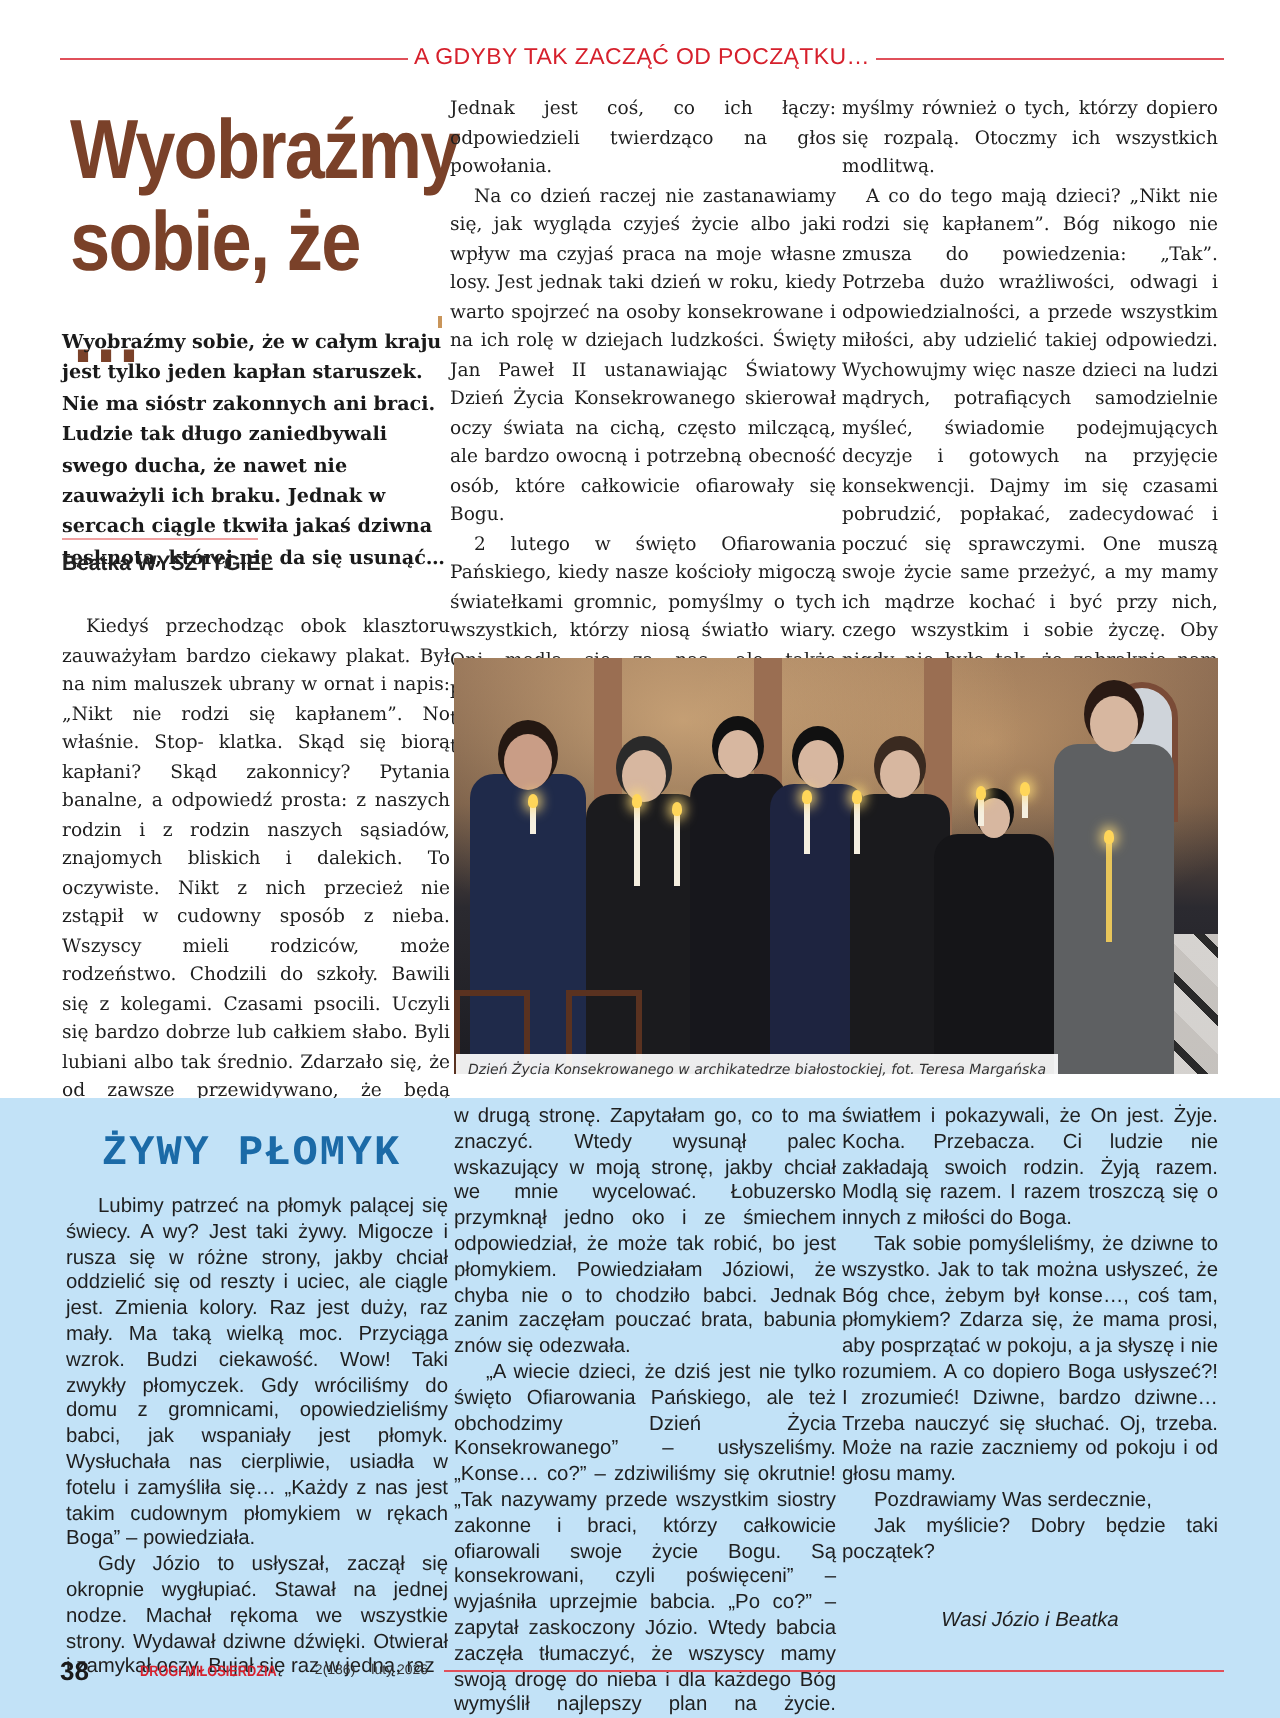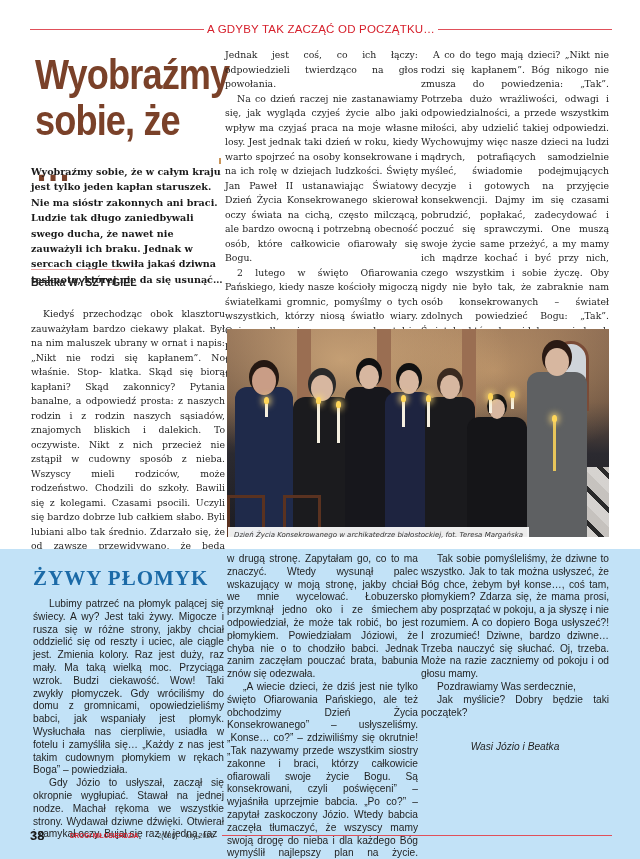--- a/index.html
+++ b/index.html
@@ -36,21 +36,21 @@
   .photo .window { position: absolute; right: 20px; top: 12px; width: 36px; height: 70px; border-radius: 18px 18px 0 0; background: #cfd4da; border: 3px solid #7a4b37; }
   .photo .pillar { position: absolute; top: 0; width: 14px; height: 120px; background: #9a6e52; }
   .person { position: absolute; bottom: 0; border-radius: 12px 12px 0 0; }
   .person .head { position: absolute; left: 50%; transform: translateX(-50%); border-radius: 50%; background: #d7b7a0; }
   .candle { position: absolute; width: 3px; background: #f5efe0; }
   .candle::before { content: ""; position: absolute; top: -6px; left: -1px; width: 5px; height: 7px; border-radius: 50% 50% 40% 40%; background: #ffd659; box-shadow: 0 0 6px 2px rgba(255,220,120,0.8); }
   .chair { position: absolute; bottom: 0; width: 38px; height: 42px; border: 3px solid #5a3220; border-bottom: none; }
   .caption { position: absolute; left: 228px; top: 527px; height: 16px; padding: 0 6px; background: rgba(255,255,255,0.92); font-family: "DejaVu Sans", sans-serif; font-style: italic; font-size: 7px; line-height: 16px; color: #333; white-space: nowrap; }
 
   .kids { position: absolute; left: 0; top: 549px; width: 640px; height: 310px; background: #c2e2f7; }
-  .kids-title { position: absolute; left: 33px; top: 566px; font-family: Liberation Serif, serif; font-size: 21px; color: #1b6aa7; letter-spacing: 1px; }
+  .kids-title { position: absolute; left: 51px; top: 566px; font-family: Liberation Mono, monospace; font-size: 21px; color: #1b6aa7; letter-spacing: 1px; }
   .kids-col { position: absolute; font-family: "Liberation Sans", sans-serif; font-size: 10.2px; line-height: 12.8px; color: #1f1f1f; text-align: justify; }
   .kids-col p { text-indent: 16px; }
   .kids-col p.noindent { text-indent: 0; }
   .k1 { left: 33px; top: 598px; width: 191px; }
   .k2 { left: 227px; top: 553px; width: 191px; }
   .k3 { left: 421px; top: 553px; width: 188px; }
   .signature { font-style: italic; text-align: center; text-indent: 0 !important; }
   .sig-gap { height: 22px; }
 
   .footer { position: absolute; left: 30px; top: 827px; width: 582px; height: 16px; display: flex; align-items: center; }
@@ -83,20 +83,21 @@
   <p>Kiedyś przechodząc obok klasztoru zauważyłam bardzo ciekawy plakat. Był na nim maluszek ubrany w ornat i napis: „Nikt nie rodzi się kapłanem”. No właśnie. Stop- klatka. Skąd się biorą kapłani? Skąd zakonnicy? Pytania banalne, a odpowiedź prosta: z naszych rodzin i z rodzin naszych sąsiadów, znajomych bliskich i dalekich. To oczywiste. Nikt z nich przecież nie zstąpił w cudowny sposób z nieba. Wszyscy mieli rodziców, może rodzeństwo. Chodzili do szkoły. Bawili się z kolegami. Czasami psocili. Uczyli się bardzo dobrze lub całkiem słabo. Byli lubiani albo tak średnio. Zdarzało się, że od zawsze przewidywano, że będą specjalistami od spraw duchowych, albo też ich decyzja bywała zaskoczeniem. Nie ma jednego schematu. Nie ma jednego wzorca.</p>
 </div>
 
 <div class="body-col col2">
   <p class="noindent">Jednak jest coś, co ich łączy: odpowiedzieli twierdząco na głos powołania.</p>
   <p>Na co dzień raczej nie zastanawiamy się, jak wygląda czyjeś życie albo jaki wpływ ma czyjaś praca na moje własne losy. Jest jednak taki dzień w roku, kiedy warto spojrzeć na osoby konsekrowane i na ich rolę w dziejach ludzkości. Święty Jan Paweł II ustanawiając Światowy Dzień Życia Konsekrowanego skierował oczy świata na cichą, często milczącą, ale bardzo owocną i potrzebną obecność osób, które całkowicie ofiarowały się Bogu.</p>
   <p>2 lutego w święto Ofiarowania Pańskiego, kiedy nasze kościoły migoczą światełkami gromnic, pomyślmy o tych wszystkich, którzy niosą światło wiary. Oni modlą się za nas, ale także potrzebują naszej modlitwy. Pomyślmy, o tych, których światełka gasną lub ledwo tlą się, aby na nowo rozbłysły. Po-</p>
 </div>
 
 <div class="body-col col3">
+  <p class="noindent">myślmy również o tych, którzy dopiero się rozpalą. Otoczmy ich wszystkich modlitwą.</p>
   <p><span>A co do tego mają dzieci? „Nikt nie rodzi się kapłanem”. Bóg nikogo nie zmusza do powiedzenia: „Tak”. Potrzeba dużo wrażliwości, odwagi i odpowiedzialności, a przede wszystkim miłości, aby udzielić takiej odpowiedzi. Wychowujmy więc nasze dzieci na ludzi mądrych, potrafiących samodzielnie myśleć, świadomie podejmujących decyzje i gotowych na przyjęcie konsekwencji. Dajmy im się czasami pobrudzić, popłakać, zadecydować i poczuć się sprawczymi. One muszą swoje życie same przeżyć, a my mamy ich mądrze kochać i być przy nich, czego wszystkim i sobie życzę. Oby nigdy nie było tak, że zabraknie nam osób konsekrowanych – świateł zdolnych powiedzieć Bogu: „Tak”. Świateł, których widok, w jednych budzi tęsknotę, w innych wyrzuty sumienia…</span><span class="end-mark"></span></p>
 </div>
 
 <div class="photo" title="Siostry zakonne i osoby konsekrowane ze świecami w katedrze">
   <div class="pillar" style="left:70px;"></div>
   <div class="pillar" style="left:150px;"></div>
   <div class="pillar" style="left:235px;"></div>
   <div class="window"></div>
   <div class="floor"></div>
 
@@ -143,20 +144,21 @@
   <p>Lubimy patrzeć na płomyk palącej się świecy. A wy? Jest taki żywy. Migocze i rusza się w różne strony, jakby chciał oddzielić się od reszty i uciec, ale ciągle jest. Zmienia kolory. Raz jest duży, raz mały. Ma taką wielką moc. Przyciąga wzrok. Budzi ciekawość. Wow! Taki zwykły płomyczek. Gdy wróciliśmy do domu z gromnicami, opowiedzieliśmy babci, jak wspaniały jest płomyk. Wysłuchała nas cierpliwie, usiadła w fotelu i zamyśliła się… „Każdy z nas jest takim cudownym płomykiem w rękach Boga” – powiedziała.</p>
   <p>Gdy Józio to usłyszał, zaczął się okropnie wygłupiać. Stawał na jednej nodze. Machał rękoma we wszystkie strony. Wydawał dziwne dźwięki. Otwierał i zamykał oczy. Bujał się raz w jedną, raz</p>
 </div>
 
 <div class="kids-col k2">
   <p class="noindent">w drugą stronę. Zapytałam go, co to ma znaczyć. Wtedy wysunął palec wskazujący w moją stronę, jakby chciał we mnie wycelować. Łobuzersko przymknął jedno oko i ze śmiechem odpowiedział, że może tak robić, bo jest płomykiem. Powiedziałam Józiowi, że chyba nie o to chodziło babci. Jednak zanim zaczęłam pouczać brata, babunia znów się odezwała.</p>
   <p>„A wiecie dzieci, że dziś jest nie tylko święto Ofiarowania Pańskiego, ale też obchodzimy Dzień Życia Konsekrowanego” – usłyszeliśmy. „Konse… co?” – zdziwiliśmy się okrutnie! „Tak nazywamy przede wszystkim siostry zakonne i braci, którzy całkowicie ofiarowali swoje życie Bogu. Są konsekrowani, czyli poświęceni” – wyjaśniła uprzejmie babcia. „Po co?” – zapytał zaskoczony Józio. Wtedy babcia zaczęła tłumaczyć, że wszyscy mamy swoją drogę do nieba i dla każdego Bóg wymyślił najlepszy plan na życie. Niektórych zaprasza, by płonęli Jego</p>
 </div>
 
 <div class="kids-col k3">
+  <p class="noindent">światłem i pokazywali, że On jest. Żyje. Kocha. Przebacza. Ci ludzie nie zakładają swoich rodzin. Żyją razem. Modlą się razem. I razem troszczą się o innych z miłości do Boga.</p>
   <p>Tak sobie pomyśleliśmy, że dziwne to wszystko. Jak to tak można usłyszeć, że Bóg chce, żebym był konse…, coś tam, płomykiem? Zdarza się, że mama prosi, aby posprzątać w pokoju, a ja słyszę i nie rozumiem. A co dopiero Boga usłyszeć?! I zrozumieć! Dziwne, bardzo dziwne… Trzeba nauczyć się słuchać. Oj, trzeba. Może na razie zaczniemy od pokoju i od głosu mamy.</p>
   <p>Pozdrawiamy Was serdecznie,</p>
   <p>Jak myślicie? Dobry będzie taki początek?</p>
   <div class="sig-gap"></div>
   <p class="signature">Wasi Józio i Beatka</p>
 </div>
 
 <div class="footer">
   <span class="page-num">38</span>
   <span class="mag-name">DROGI MIŁOSIERDZIA</span>

